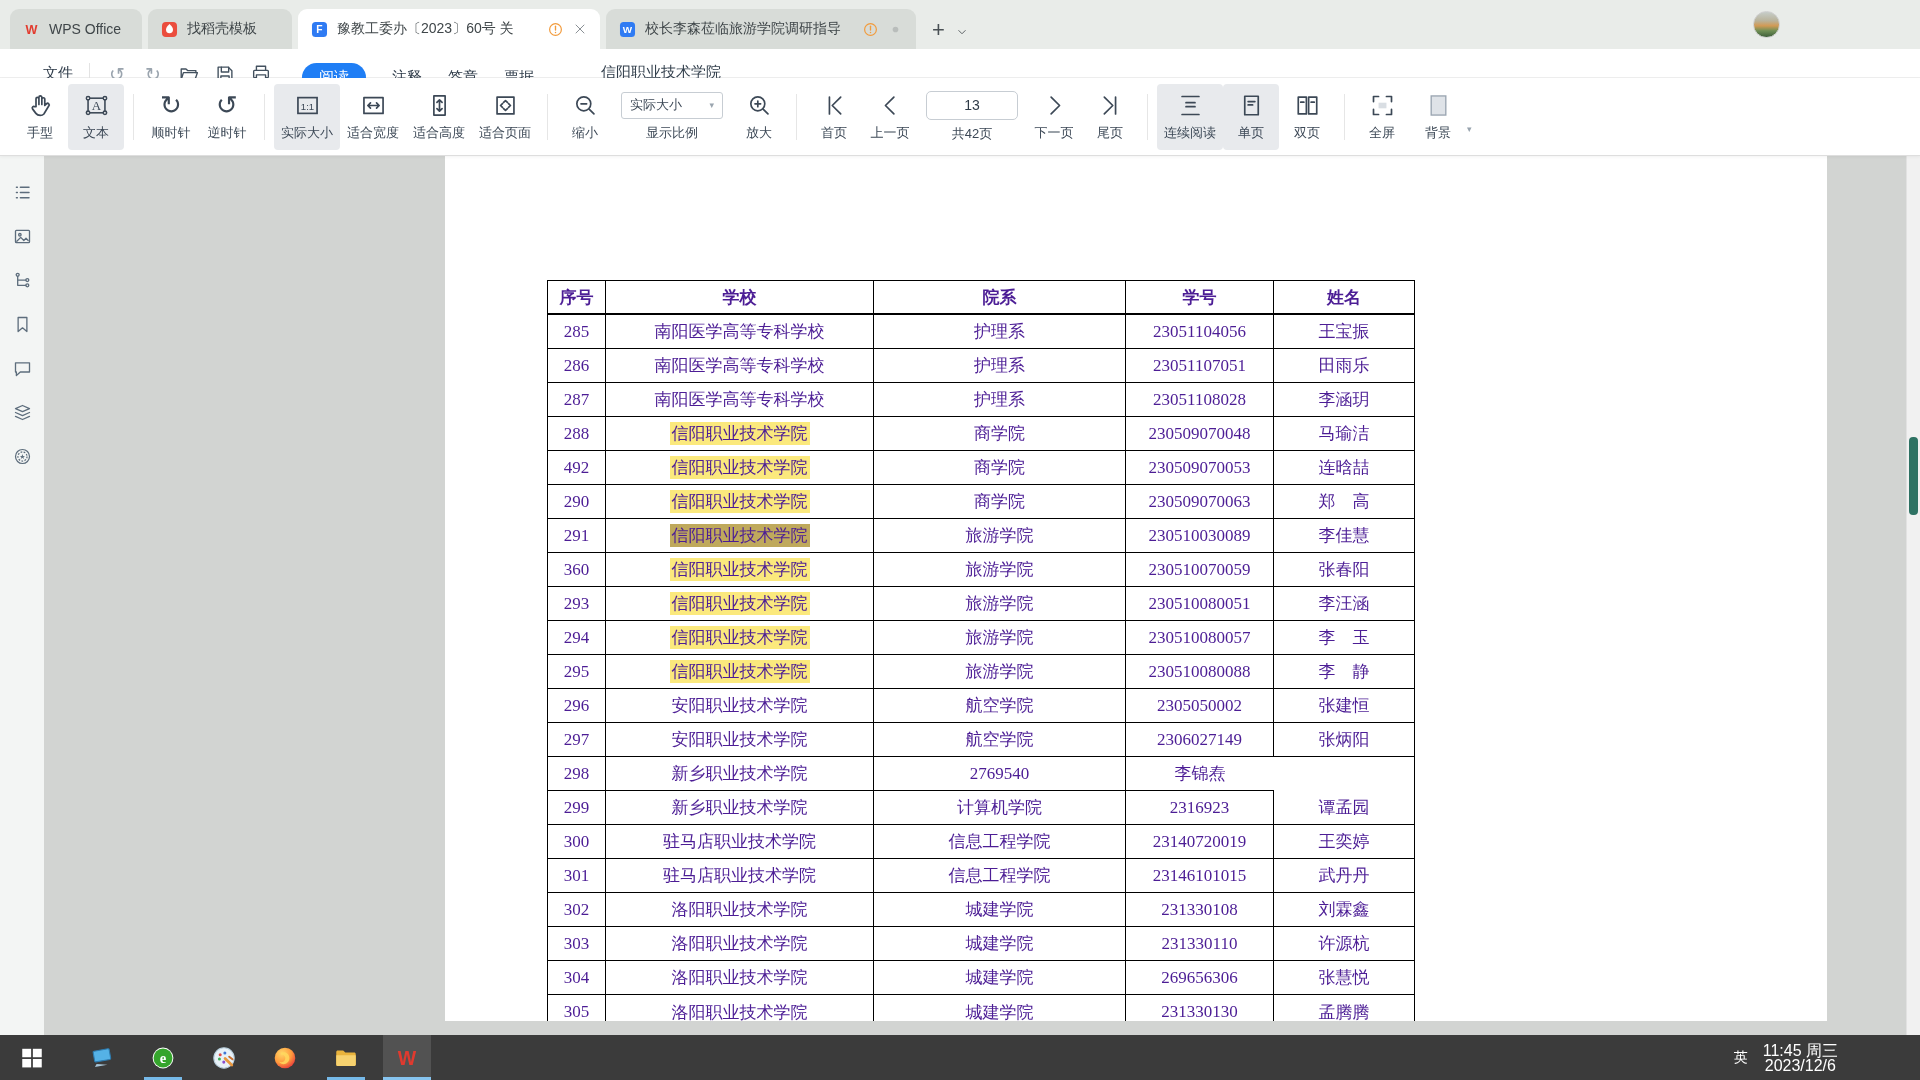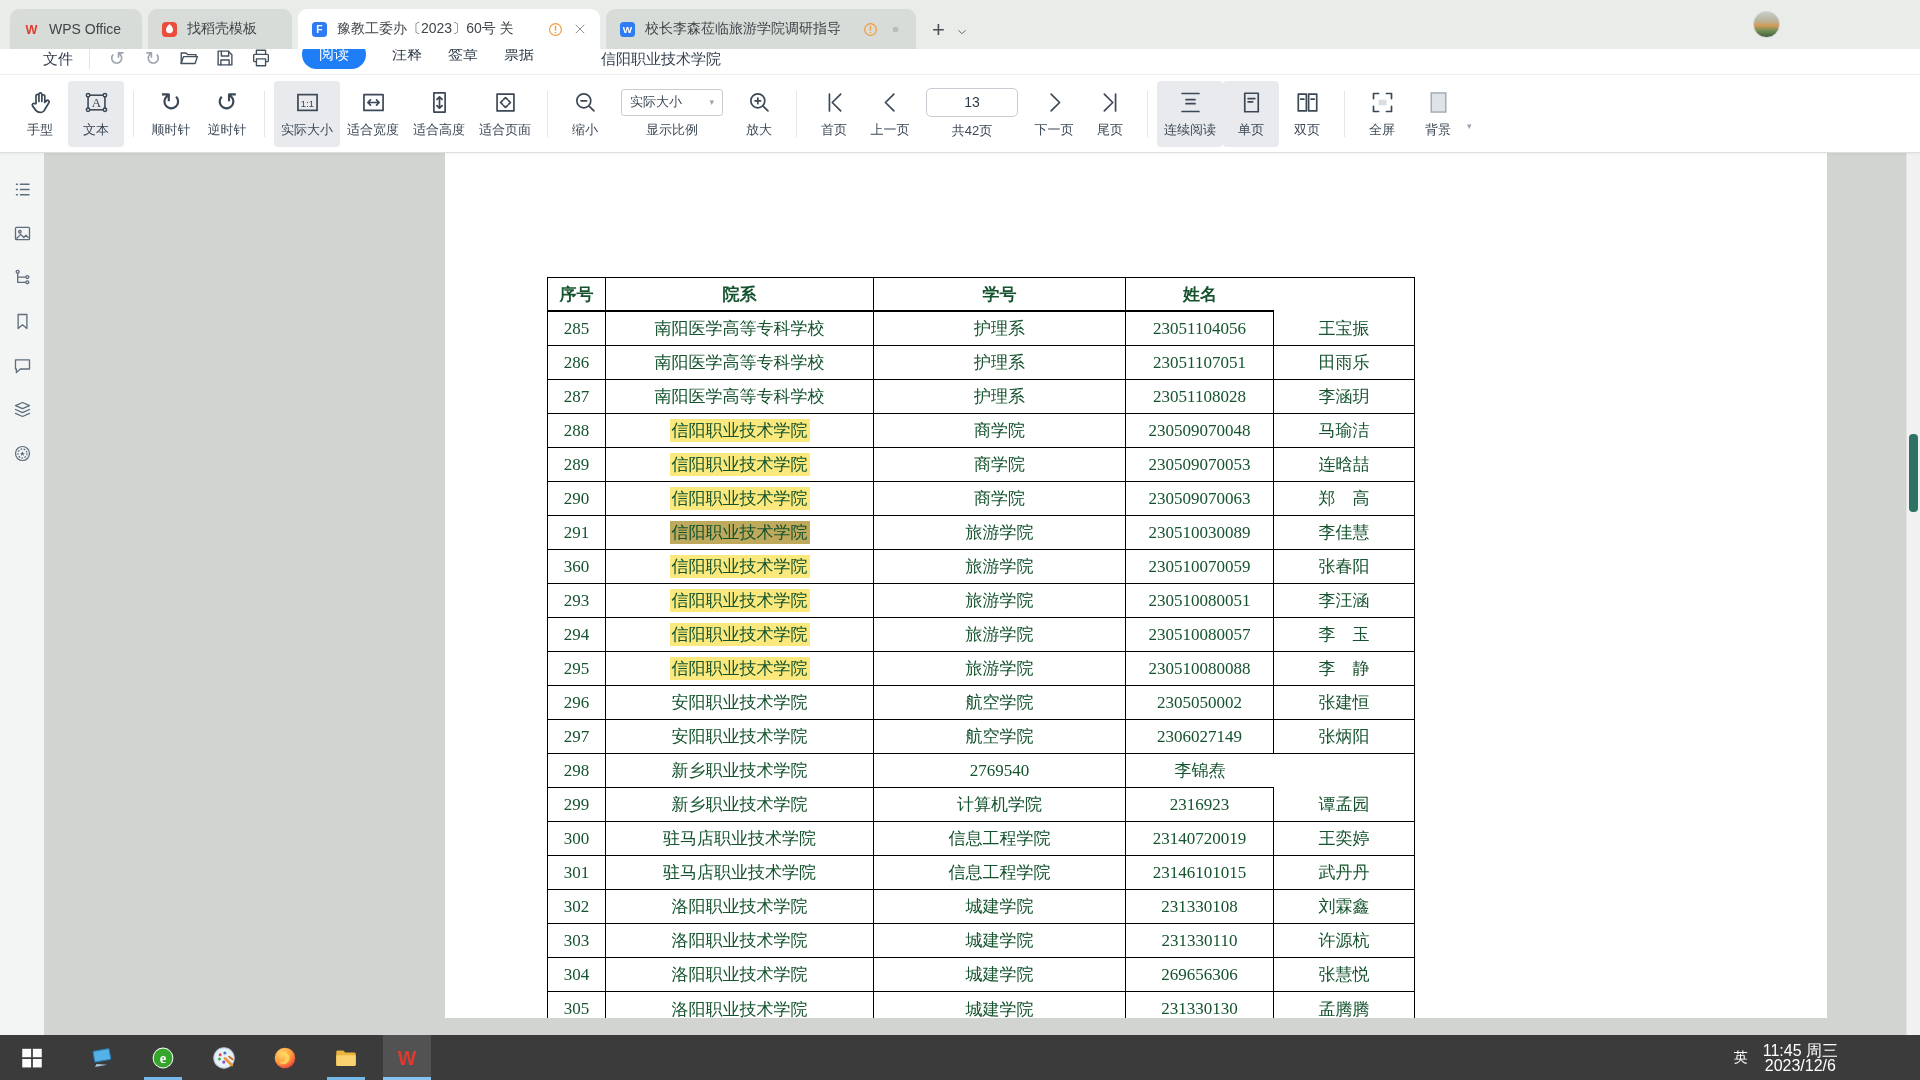--- a/index.html
+++ b/index.html
@@ -20,21 +20,21 @@
   .tab .tlabel{flex:1;overflow:hidden}
   .tab .badge{flex:none;width:17px;height:17px}
   .tab .tclose{flex:none;width:16px;height:16px;color:#8a9095}
   .newtab{font-size:22px;color:#4a5055;margin:0 4px 8px 10px;line-height:1}
   .tabmenu{width:14px;height:14px;color:#4a5055;margin-bottom:10px}
   .titlebar-right{position:absolute;right:14px;top:0;height:49px;display:flex;align-items:center;gap:22px}
   .wctl{width:20px;height:20px;color:#3c4246;display:inline-flex}
   .avatar{width:27px;height:27px;border-radius:50%;background:linear-gradient(180deg,#c6cdc9 0%,#b9b39b 35%,#d29a55 55%,#6f8f55 75%,#3e5e3a 100%);border:1px solid #cfcfcf}
 
   
-  .menubar{height:26px;background:#fff;display:flex;align-items:flex-end;padding:5px 16px;flex:none;border-bottom:1px solid #efefef}
+  .menubar{height:26px;background:#fff;display:flex;align-items:flex-start;padding:14px 16px;flex:none;border-bottom:1px solid #efefef}
   .filebtn{display:flex;align-items:center;gap:7px;font-size:15px;color:#2e3b49}
   .filebtn .ic{width:20px;height:20px}
   .vdiv{width:1px;height:22px;background:#e3e3e3;margin:0 16px}
   .histicons{display:flex;align-items:center;gap:14px}
   .histicons .ic{width:22px;height:22px;color:#42505e}
   .histicons .ic.dim{color:#9aa4ae}
   .modes{display:flex;align-items:center;gap:26px;margin-left:30px;font-size:15px;color:#2e3b49}
   .mode-pill{background:#1f7ef5;color:#fff;padding:5px 17px;border-radius:15px}
   .searchbox{display:flex;align-items:center;gap:9px;margin-left:40px}
   .searchbox .ic{width:18px;height:18px;color:#8d9cab}
@@ -58,21 +58,21 @@
   .pagebox{width:92px;height:29px;border:1px solid #c7cdd3;border-radius:5px;display:flex;align-items:center;justify-content:center;font-size:14px;color:#2f3b47;background:#fff}
   .bgcaret{font-size:9px;color:#98a3ae;align-self:flex-end;margin:0 0 16px 1px}
 
   
   .main{flex:1;display:flex;position:relative;overflow:hidden}
   .lsidebar{width:44px;background:#f3f5f4;display:flex;flex-direction:column;align-items:center;padding-top:26px;gap:23px;flex:none}
   .lsidebar .ic{width:21px;height:21px;color:#5d6d7c}
   .docarea{flex:1;position:relative;background:#d2d4d2;overflow:hidden}
   .page{position:absolute;left:401px;top:0;width:1382px;height:865px;background:#fff;overflow:hidden}
 
-  .dtable{position:absolute;left:102px;top:124px;width:868px;border:1px solid #000;font-family:"Liberation Serif","DejaVu Serif",serif;color:#14532d}
+  .dtable{position:absolute;left:102px;top:124px;width:868px;border:1px solid #000;font-family:"Liberation Serif","DejaVu Serif",serif;color:#4c1d95}
   .tr{display:grid;grid-template-columns:58px 268px 252px 148px 140px}
   .td{height:34px;border-right:1px solid #000;border-bottom:1px solid #000;display:flex;align-items:center;justify-content:center;font-size:17px;white-space:pre;overflow:hidden}
   .td:last-child{border-right:none}
   .tr.head .td{font-weight:700;border-bottom-width:2px;font-size:17px}
   .tr:last-child .td{border-bottom:none}
   .hl{padding:0 2px}
   .hl.yellow{background:#fbe97d}
   .hl.activehl{background:#bfa95c}
 
   .vscroll{position:absolute;right:0;top:0;width:14px;height:100%;background:#f1f1f1;border-left:1px solid #e2e2e2}
@@ -478,20 +478,21 @@
             <circle cx="12" cy="12" r="5.2" stroke-dasharray="2 1.6"></circle>
             <text x="12" y="14.8" text-anchor="middle" font-size="8" fill="currentColor" stroke="none">★</text>
           </svg>
         </span>
       </aside>
     <div class="docarea">
       <div class="page">
         <div class="dtable" id="dtable">
             <div class="tr head">
               <div class="td">序号</div>
+              <div class="td">学校</div>
               <div class="td">院系</div>
               <div class="td">学号</div>
               <div class="td">姓名</div>
             </div>
             <div class="tr">
               <div class="td">285</div>
               <div class="td">南阳医学高等专科学校</div>
               <div class="td">护理系</div>
               <div class="td">23051104056</div>
               <div class="td">王宝振</div>
@@ -511,21 +512,21 @@
               <div class="td">李涵玥</div>
             </div>
             <div class="tr">
               <div class="td">288</div>
               <div class="td"><span class="hl yellow">信阳职业技术学院</span></div>
               <div class="td">商学院</div>
               <div class="td">230509070048</div>
               <div class="td">马瑜洁</div>
             </div>
             <div class="tr">
-              <div class="td">289</div>
+              <div class="td">492</div>
               <div class="td"><span class="hl yellow">信阳职业技术学院</span></div>
               <div class="td">商学院</div>
               <div class="td">230509070053</div>
               <div class="td">连晗喆</div>
             </div>
             <div class="tr">
               <div class="td">290</div>
               <div class="td"><span class="hl yellow">信阳职业技术学院</span></div>
               <div class="td">商学院</div>
               <div class="td">230509070063</div>

